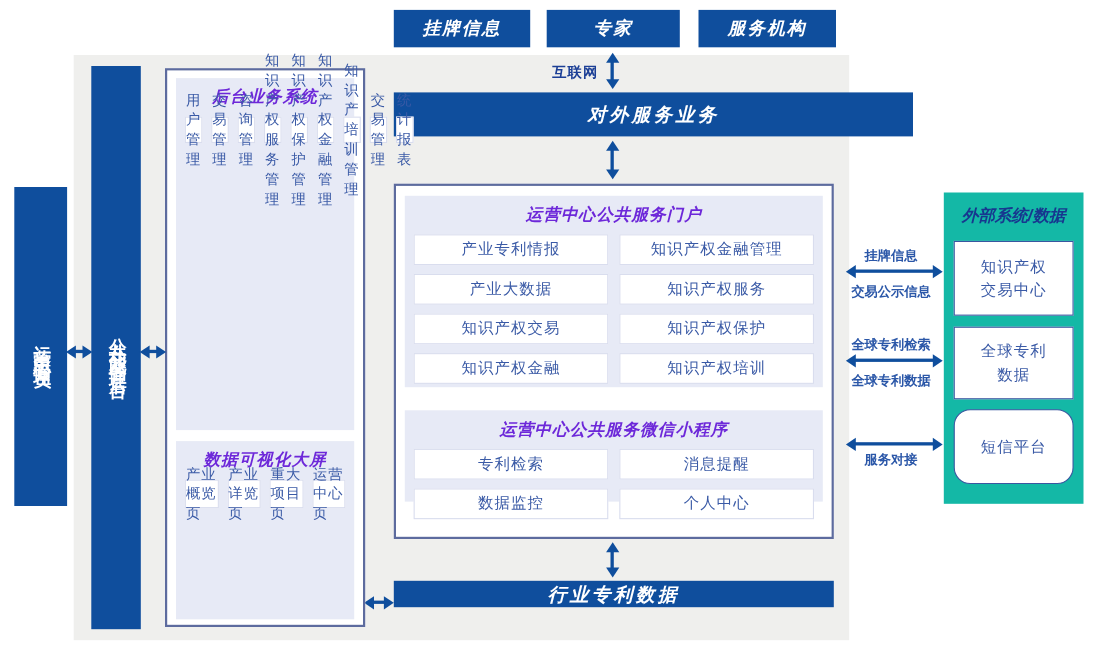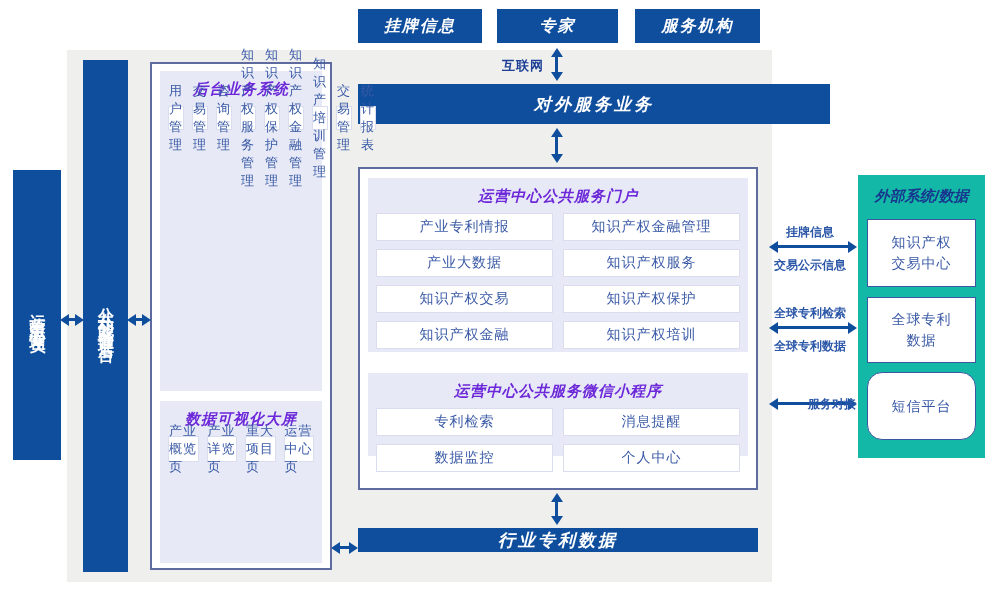--- a/index.html
+++ b/index.html
@@ -151,15 +151,15 @@
 
   <div class="link-label" style="top:224px;">挂牌信息</div>
   <div class="h-arrow" style="left:777px;top:245px;width:72px;"></div>
   <div class="link-label" style="top:257px;">交易公示信息</div>
 
   <div class="link-label" style="top:305px;">全球专利检索</div>
   <div class="h-arrow" style="left:777px;top:326px;width:72px;"></div>
   <div class="link-label" style="top:338px;">全球专利数据</div>
 
   <div class="h-arrow" style="left:777px;top:402px;width:72px;"></div>
-  <div class="link-label" style="top:396px;text-align:right;">服务对接</div>
+  <div class="link-label" style="top:410px;">服务对接</div>
 
 </div>
 
 </body></html>

